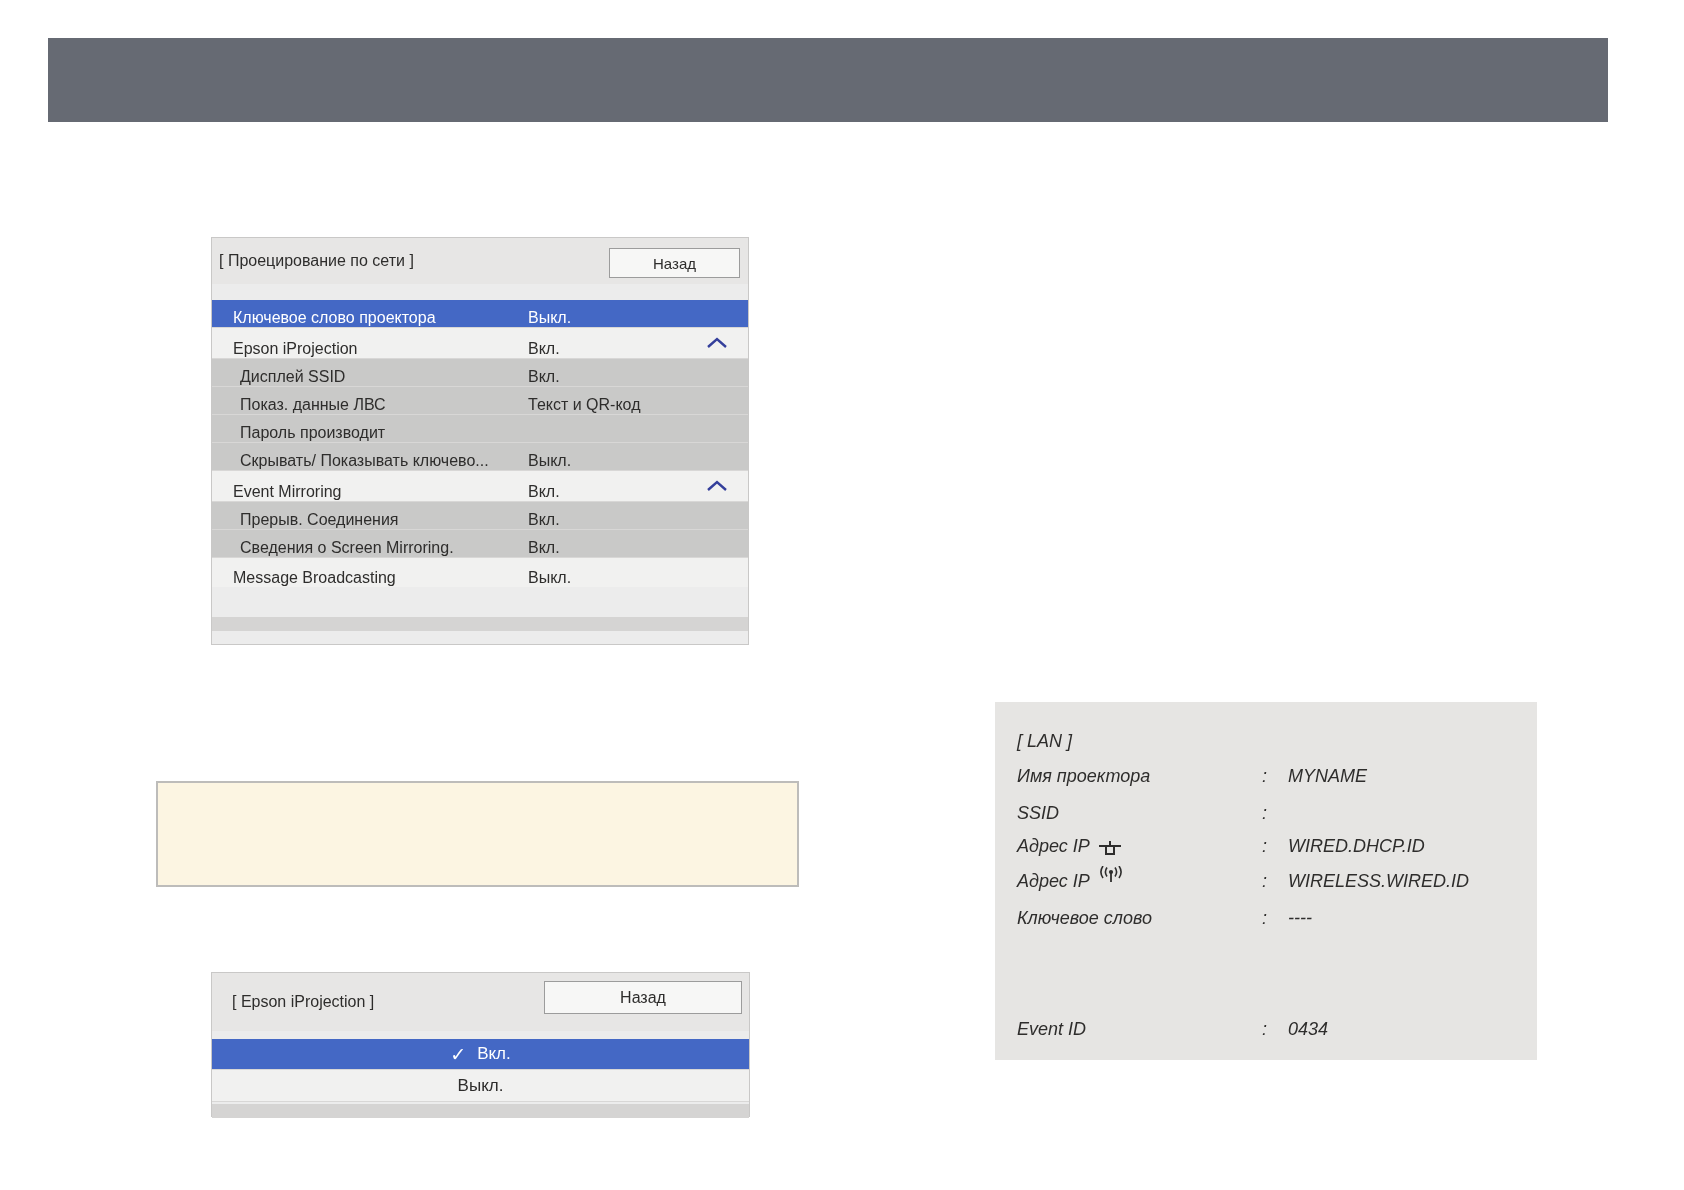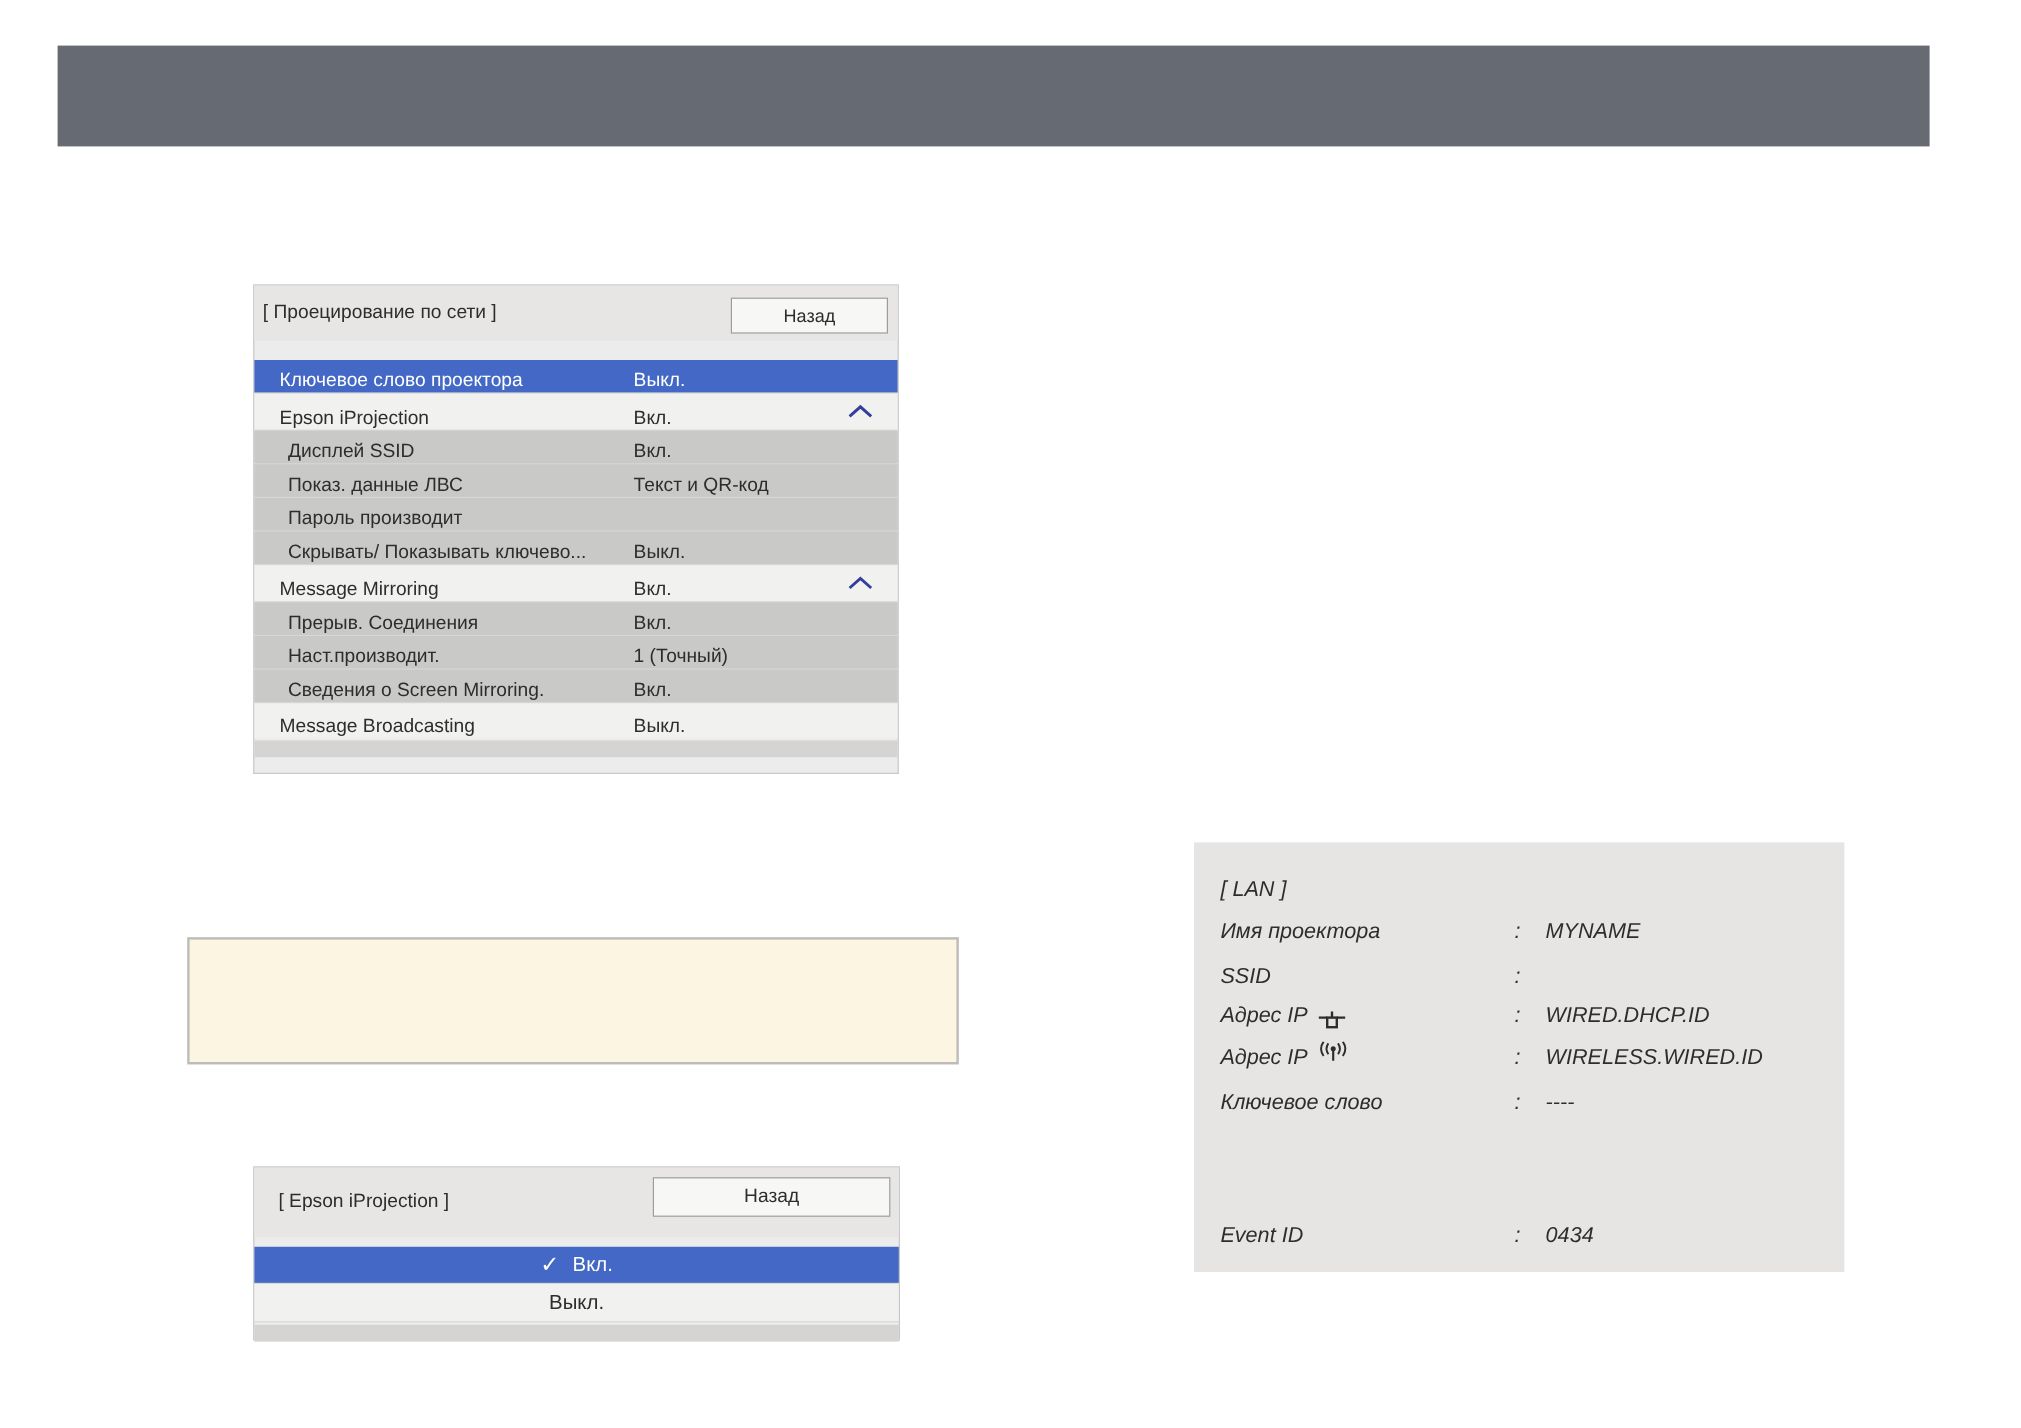--- a/index.html
+++ b/index.html
@@ -86,21 +86,21 @@
   #lan-panel{
     position:absolute;left:995px;top:702px;width:542px;height:358px;
     background:var(--lan_panel_bg);
     font-style:italic;
   }
   .lan-title{position:absolute;left:22px;top:29px;font-size:18px;color:var(--text_dark);}
   .lan-row{
     position:absolute;left:22px;display:flex;align-items:flex-start;
     font-size:18px;color:var(--text_dark);white-space:nowrap;
   }
-  .lan-label{width:245px;display:inline-flex;align-items:center;}
+  .lan-label{width:245px;display:inline-flex;}
   .lan-colon{width:26px;}
   .net-icon{display:inline-block;line-height:0;margin-left:8px;}
   .net-icon.wired{transform:translateY(4px);}
   .net-icon.wireless{transform:translateY(-5px);}
 </style>
 </head>
 <body>
 
 <div class="header-bar"></div>
 
@@ -133,35 +133,31 @@
     </div>
     <div class="mrow sub h27">
       <span class="mlabel">Пароль производит</span>
       <span class="mvalue"></span>
     </div>
     <div class="mrow sub h27">
       <span class="mlabel">Скрывать/ Показывать ключево...</span>
       <span class="mvalue">Выкл.</span>
     </div>
     <div class="mrow h30">
-      <span class="mlabel">Message Mirroring</span>
+      <span class="mlabel">Event Mirroring</span>
       <span class="mvalue">Вкл.</span>
       <span class="chev">
         <svg width="22" height="12" viewBox="0 0 22 12">
             <polyline points="2,10 11,2 20,10" fill="none" stroke="#343f9b" stroke-width="2.4"></polyline>
           </svg>
       </span>
     </div>
     <div class="mrow sub h27">
       <span class="mlabel">Прерыв. Соединения</span>
       <span class="mvalue">Вкл.</span>
-    </div>
-    <div class="mrow sub h27">
-      <span class="mlabel">Наст.производит.</span>
-      <span class="mvalue">1 (Точный)</span>
     </div>
     <div class="mrow sub h27">
       <span class="mlabel">Сведения о Screen Mirroring.</span>
       <span class="mvalue">Вкл.</span>
     </div>
     <div class="mrow h29">
       <span class="mlabel">Message Broadcasting</span>
       <span class="mvalue">Выкл.</span>
     </div>
   </div>

